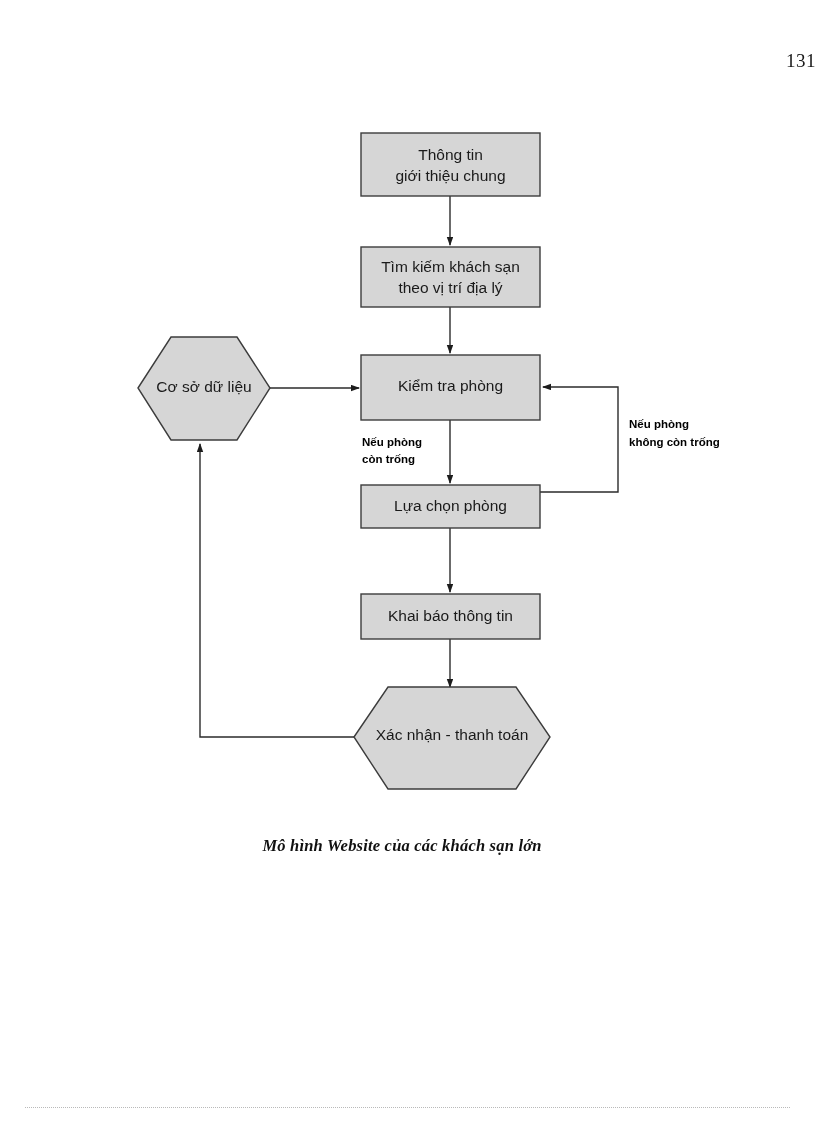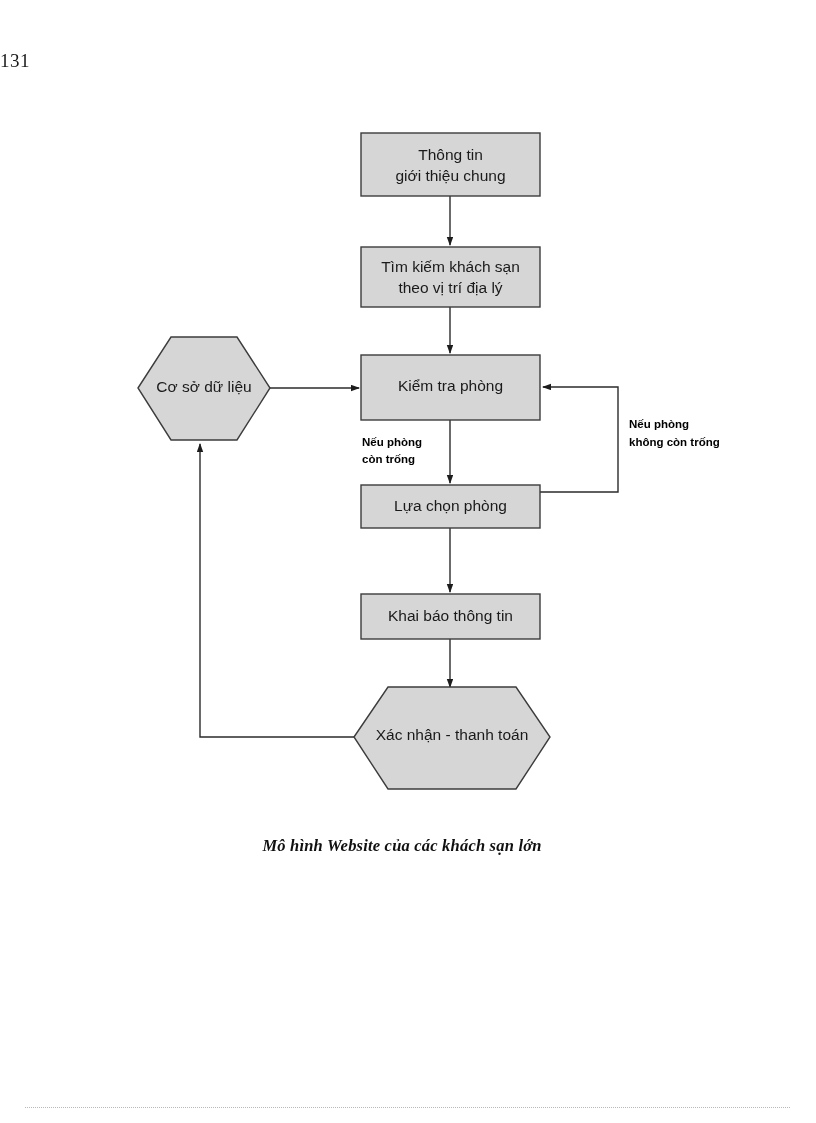--- a/index.html
+++ b/index.html
@@ -19,21 +19,21 @@
     left: 0; top: 0;
     width: 816px;
     height: 1123px;
     background: #ffffff;
   }
   .page-number {
     position: absolute;
     left: 0;
     top: 50px;
     width: 816px;
-    text-align: left;
+    text-align: right;
     font-family: "Liberation Serif", serif;
     font-size: 19px;
     color: #1a1a1a;
     letter-spacing: 0.5px;
   }
   #diagram-svg {
     position: absolute;
     left: 0;
     top: 0;
     width: 816px;

